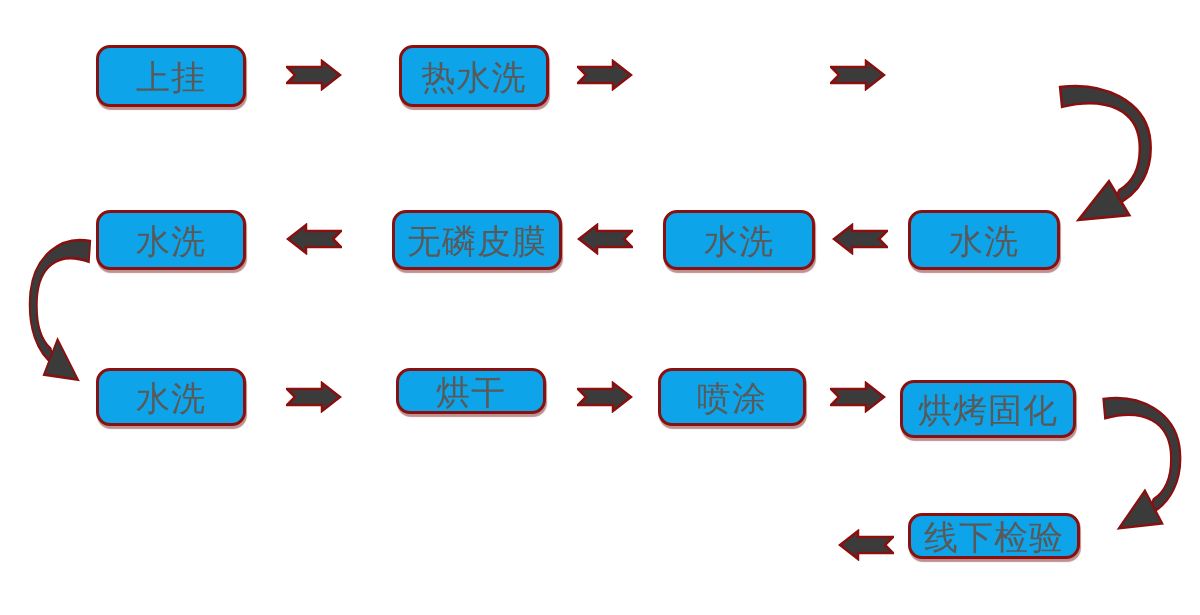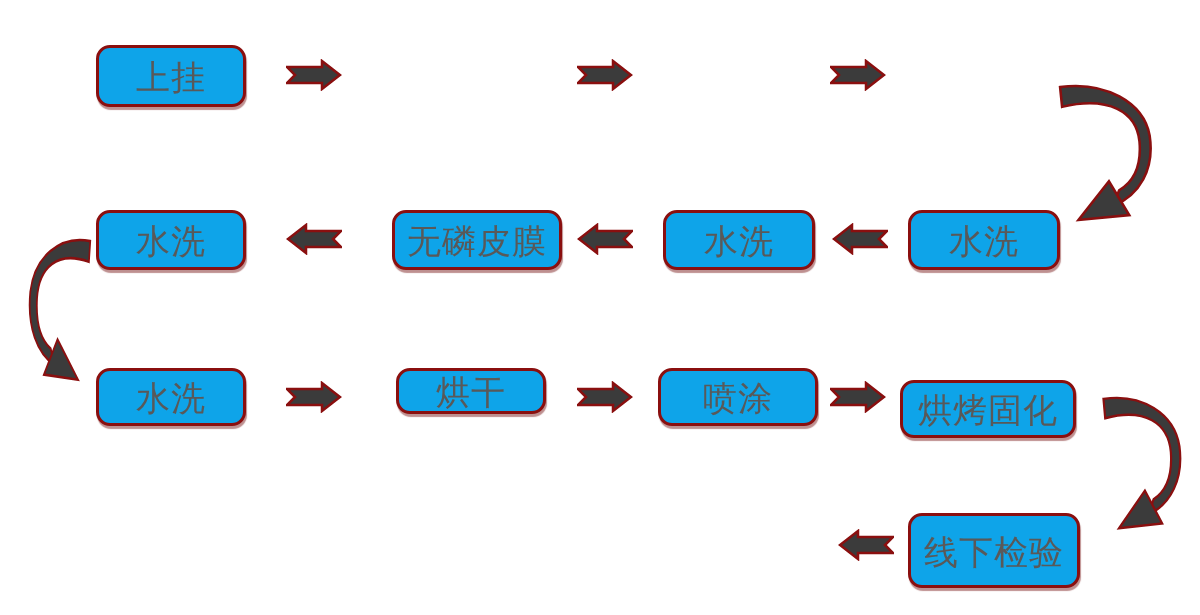--- a/index.html
+++ b/index.html
@@ -50,20 +50,23 @@
 <body>
 
 <div class="stage">
 
   <div class="node" style="left:96px;top:45px;width:150px;height:62px">
     <span class="node-label">上挂</span>
   </div>
   <svg class="arrow" style="left:286px;top:59px" width="56" height="32" viewBox="0 0 56 32">
     <polygon points="1,8 36,8 36,2 54,16 36,30 36,24 1,24 9,16"></polygon>
   </svg>
+  <div class="node" style="left:399px;top:45px;width:150px;height:62px">
+    <span class="node-label">热水洗</span>
+  </div>
   <svg class="arrow" style="left:577px;top:59px" width="56" height="32" viewBox="0 0 56 32">
     <polygon points="1,8 36,8 36,2 54,16 36,30 36,24 1,24 9,16"></polygon>
   </svg>
   <svg class="arrow" style="left:830px;top:59px" width="56" height="32" viewBox="0 0 56 32">
     <polygon points="1,8 36,8 36,2 54,16 36,30 36,24 1,24 9,16"></polygon>
   </svg>
 
   <svg class="curve" style="left:1056px;top:84px" width="112" height="144" viewBox="0 0 110 145" preserveAspectRatio="none">
     <path d="M 4 3 C 48 -3 86 18 92 52 C 97 86 82 112 56 123 L 62 107 C 77 98 84 82 82 58 C 79 28 52 12 6 23 Z"></path>
     <polygon points="22,137 52,98 72,132"></polygon>
@@ -101,35 +104,35 @@
   </div>
   <svg class="arrow" style="left:286px;top:381px" width="56" height="32" viewBox="0 0 56 32">
     <polygon points="1,8 36,8 36,2 54,16 36,30 36,24 1,24 9,16"></polygon>
   </svg>
   <div class="node" style="left:396px;top:368px;width:150px;height:46px">
     <span class="node-label">烘干</span>
   </div>
   <svg class="arrow" style="left:577px;top:381px" width="56" height="32" viewBox="0 0 56 32">
     <polygon points="1,8 36,8 36,2 54,16 36,30 36,24 1,24 9,16"></polygon>
   </svg>
-  <div class="node" style="left:658px;top:368px;width:160px;height:58px">
+  <div class="node" style="left:658px;top:368px;width:148px;height:58px">
     <span class="node-label">喷涂</span>
   </div>
   <svg class="arrow" style="left:830px;top:381px" width="56" height="32" viewBox="0 0 56 32">
     <polygon points="1,8 36,8 36,2 54,16 36,30 36,24 1,24 9,16"></polygon>
   </svg>
   <div class="node" style="left:900px;top:380px;width:176px;height:58px">
     <span class="node-label">烘烤固化</span>
   </div>
 
   <svg class="curve" style="left:1100px;top:396px" width="95" height="140" viewBox="0 0 110 145" preserveAspectRatio="none">
     <path d="M 4 3 C 48 -3 86 18 92 52 C 97 86 82 112 56 123 L 62 107 C 77 98 84 82 82 58 C 79 28 52 12 6 23 Z"></path>
     <polygon points="22,137 52,98 72,132"></polygon>
   </svg>
 
-  <div class="node" style="left:908px;top:513px;width:172px;height:75px">
+  <div class="node" style="left:908px;top:513px;width:172px;height:46px">
     <span class="node-label">线下检验</span>
   </div>
   <svg class="arrow" style="left:838px;top:529px" width="56" height="32" viewBox="0 0 56 32">
     <polygon points="55,8 20,8 20,2 2,16 20,30 20,24 55,24 47,16"></polygon>
   </svg>
 
 </div>
 
 </body></html>

